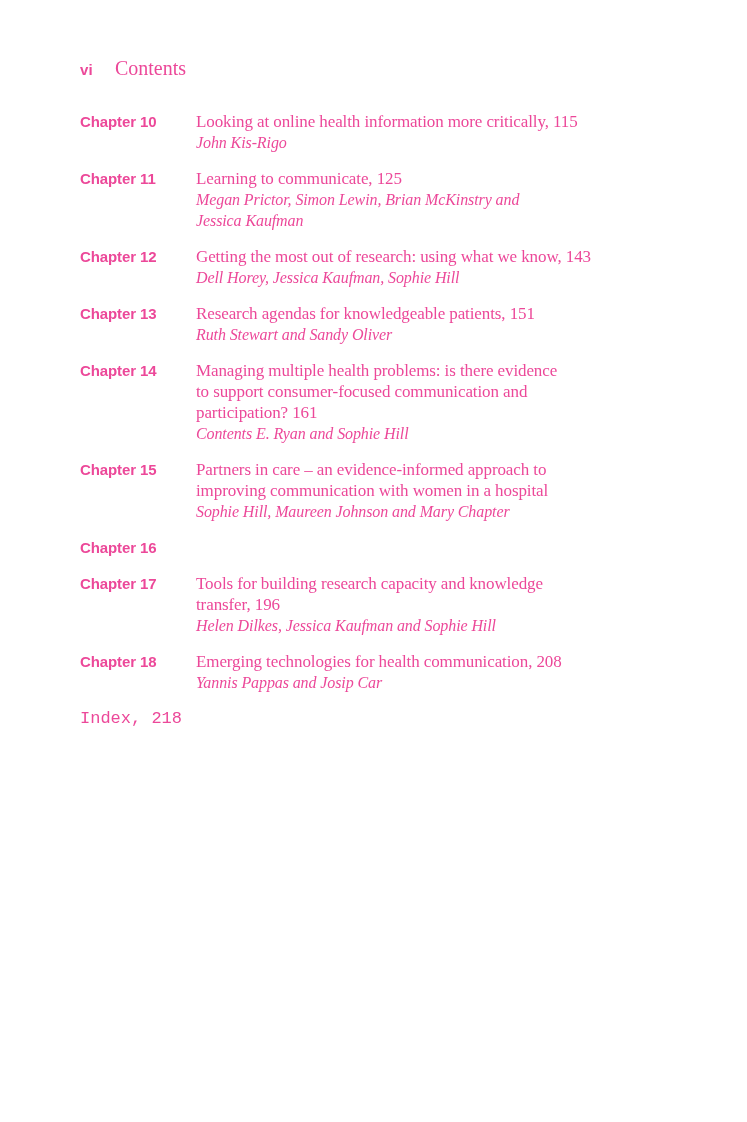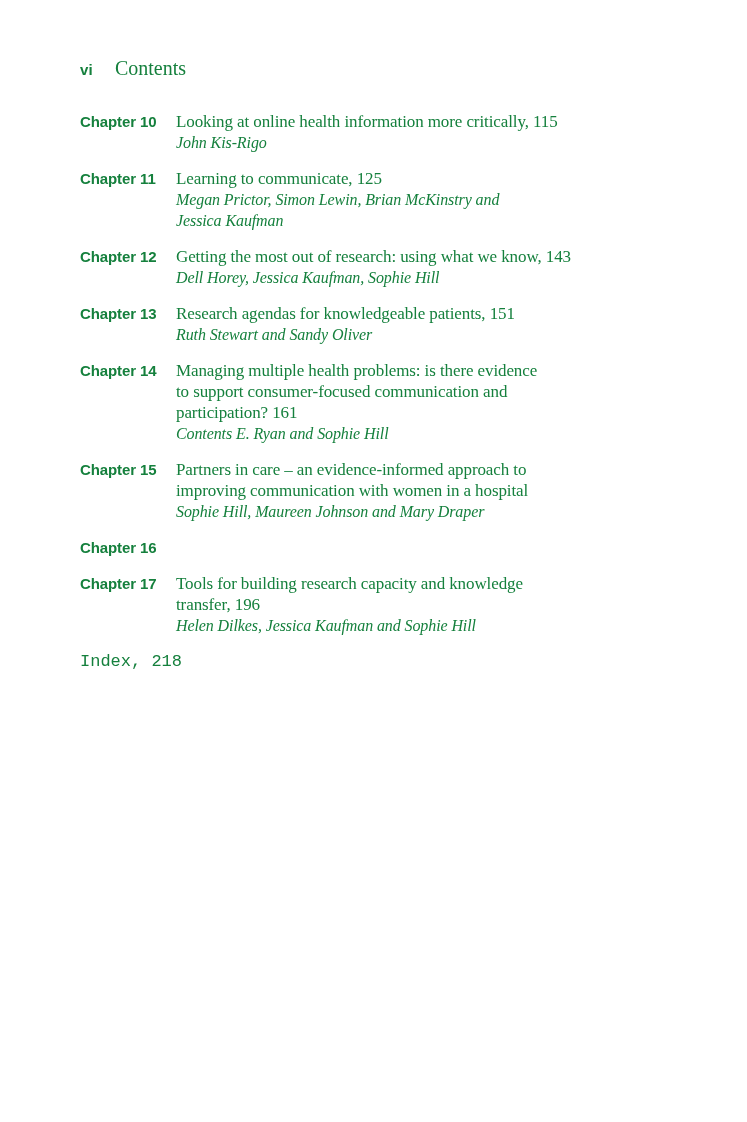--- a/index.html
+++ b/index.html
@@ -5,21 +5,21 @@
   html, body {
     margin: 0;
     padding: 0;
     background: #ffffff;
   }
   .page {
     position: relative;
     width: 747px;
     height: 1122px;
     background: #ffffff;
-    color: #15803d;
+    color: #ec4899;
     overflow: hidden;
     box-sizing: border-box;
     padding: 57px 50px 0 80px;
   }
   .running-head {
     display: flex;
     align-items: baseline;
     margin-bottom: 31px;
   }
   .folio {
@@ -33,20 +33,21 @@
     font-size: 20px;
     margin-left: 22px;
   }
   .toc-list {
     width: 100%;
   }
   .toc-entry {
     display: flex;
     align-items: flex-start;
     margin-bottom: 15px;
+    gap: 20px;
   }
   .chapter-label {
     flex: 0 0 96px;
     font-family: "Liberation Sans", sans-serif;
     font-weight: bold;
     font-size: 15px;
     line-height: 21px;
     letter-spacing: -0.1px;
     white-space: nowrap;
   }
@@ -150,21 +151,21 @@
   </div>
 
   <div class="toc-entry">
     <div class="chapter-label">Chapter 15</div>
     <div class="entry-body">
       <div>
             <div class="tline">Partners in care – an evidence-informed approach to</div>
             <div class="tline">improving communication with women in a hospital</div>
           </div>
       <div>
-            <div class="aline">Sophie Hill, Maureen Johnson and Mary Draper</div>
+            <div class="aline">Sophie Hill, Maureen Johnson and Mary Chapter</div>
           </div>
     </div>
   </div>
 
   <div class="toc-entry">
     <div class="chapter-label">Chapter 16</div>
   </div>
 
   <div class="toc-entry">
     <div class="chapter-label">Chapter 17</div>
@@ -172,17 +173,28 @@
       <div>
             <div class="tline">Tools for building research capacity and knowledge</div>
             <div class="tline">transfer, 196</div>
           </div>
       <div>
             <div class="aline">Helen Dilkes, Jessica Kaufman and Sophie Hill</div>
           </div>
     </div>
   </div>
 
+  <div class="toc-entry">
+    <div class="chapter-label">Chapter 18</div>
+    <div class="entry-body">
+      <div>
+            <div class="tline">Emerging technologies for health communication, 208</div>
+          </div>
+      <div>
+            <div class="aline">Yannis Pappas and Josip Car</div>
+          </div>
+    </div>
+  </div>
 </div>
 
   <div class="index-line">Index, 218</div>
 
 </div>
 
 </body></html>

